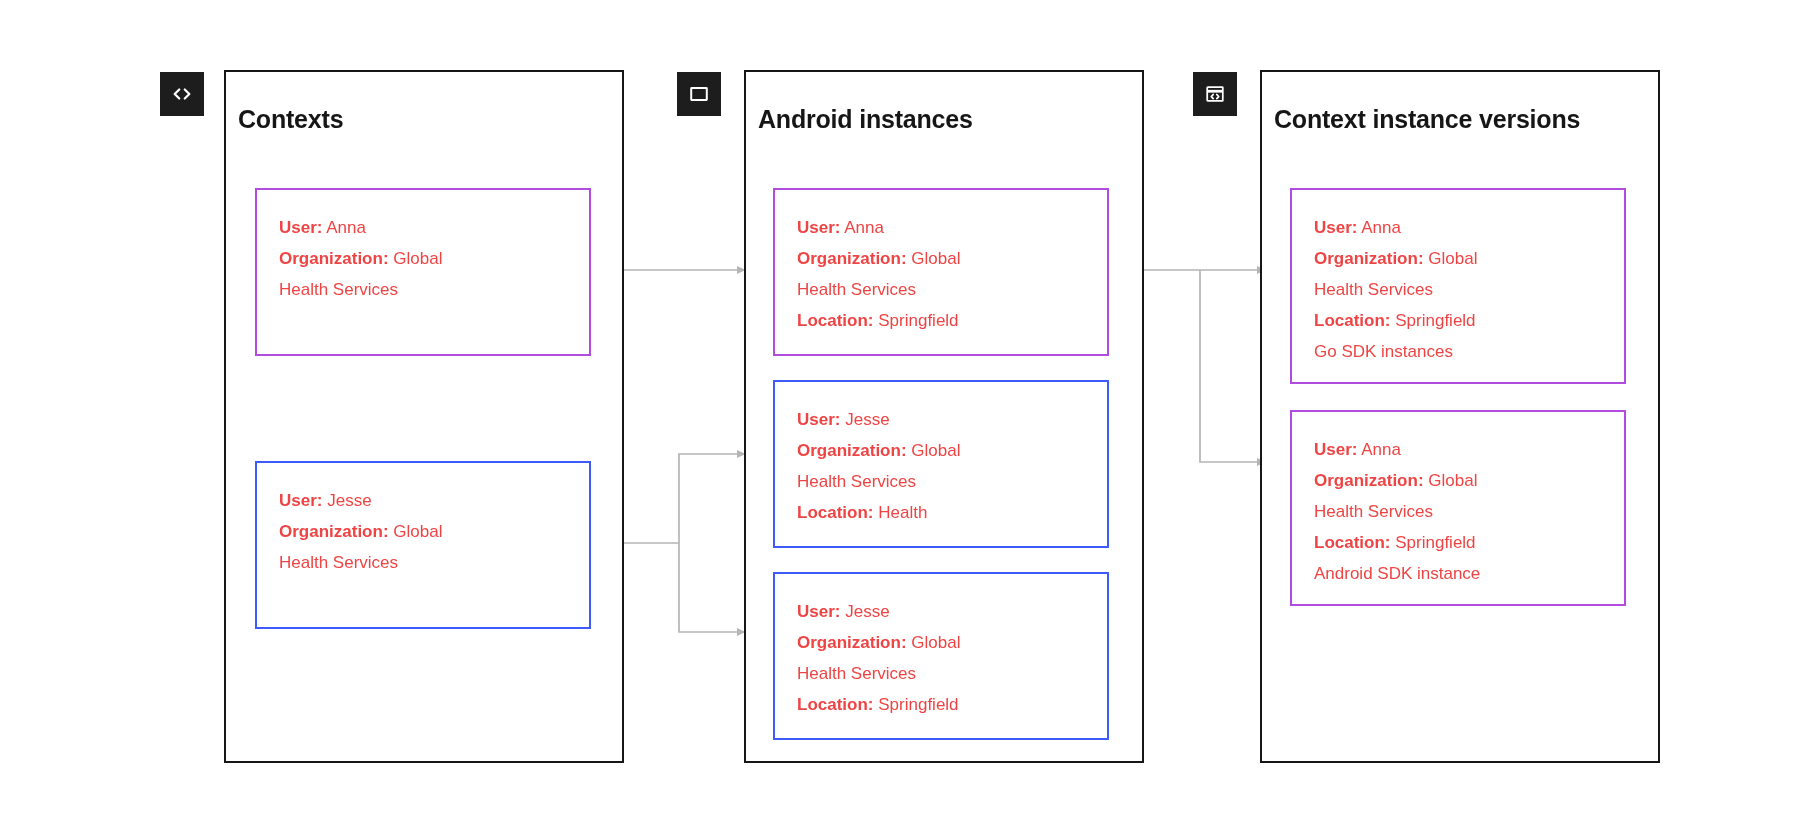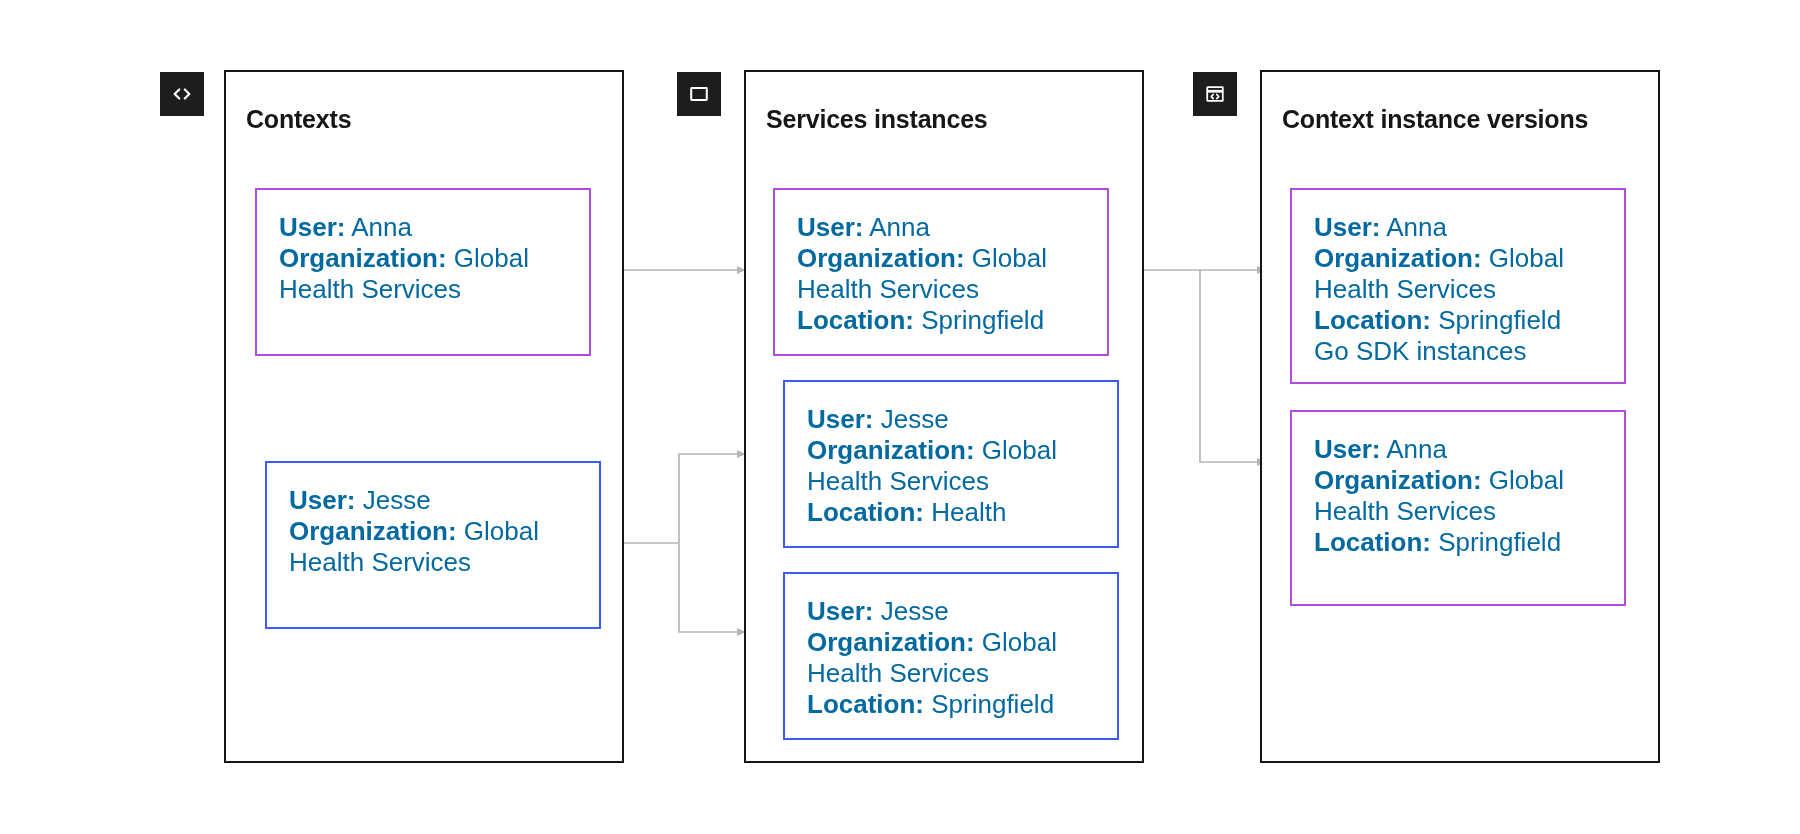--- a/index.html
+++ b/index.html
@@ -30,21 +30,21 @@
 
   
   .panel {
     position: absolute;
     background: #ffffff;
     border: 2.5px solid #161616;
   }
   .panel-title {
     position: absolute;
     top: 33px;
-    left: 20px;
+    left: 12px;
     font-size: 25px;
     font-weight: 600;
     color: #161616;
     letter-spacing: -0.2px;
     white-space: nowrap;
   }
 
   
   .badge {
     position: absolute;
@@ -58,26 +58,26 @@
   }
   .badge svg { display: block; }
 
   
   .card {
     position: absolute;
     background: #ffffff;
     border: 2.5px solid #b14ce0;
     padding: 22px 22px 20px 22px;
   }
-  .card.blue { border-color: #3d5afe; margin-left: 10px; }
+  .card.blue { border-color: #3d5afe; }
 
   .card-line {
-    font-size: 26px;
+    font-size: 17px;
     line-height: 31px;
-    color: #0369a1;
+    color: #ef4444;
     white-space: nowrap;
   }
   .card-line b {
     font-weight: 700;
   }
 </style>
 </head>
 <body>
 
 <div id="stage">
@@ -145,21 +145,21 @@
     </div>
   </div>
 
   <div class="badge" style="left:677px; top:72px;">
     <svg width="22" height="22" viewBox="0 0 24 24" fill="none" stroke="#ffffff" stroke-width="2.2">
       <rect x="3.5" y="5.5" width="17" height="13" rx="0.5"></rect>
     </svg>
   </div>
 
   <div class="panel" style="left:744px; top:70px; width:400px; height:693px;">
-    <div class="panel-title">Services instances</div>
+    <div class="panel-title">Android instances</div>
   </div>
 
   <div class="card" style="left:773px; top:188px; width:336px; height:168px;">
     <div class="card-line">
       <b>User:</b>
       <span>Anna</span>
     </div>
     <div class="card-line">
       <b>Organization:</b>
       <span>Global</span>
@@ -252,15 +252,18 @@
       <b>Organization:</b>
       <span>Global</span>
     </div>
     <div class="card-line">
       <span>Health Services</span>
     </div>
     <div class="card-line">
       <b>Location:</b>
       <span>Springfield</span>
     </div>
+    <div class="card-line">
+      <span>Android SDK instance</span>
+    </div>
   </div>
 
 </div>
 
 </body></html>

